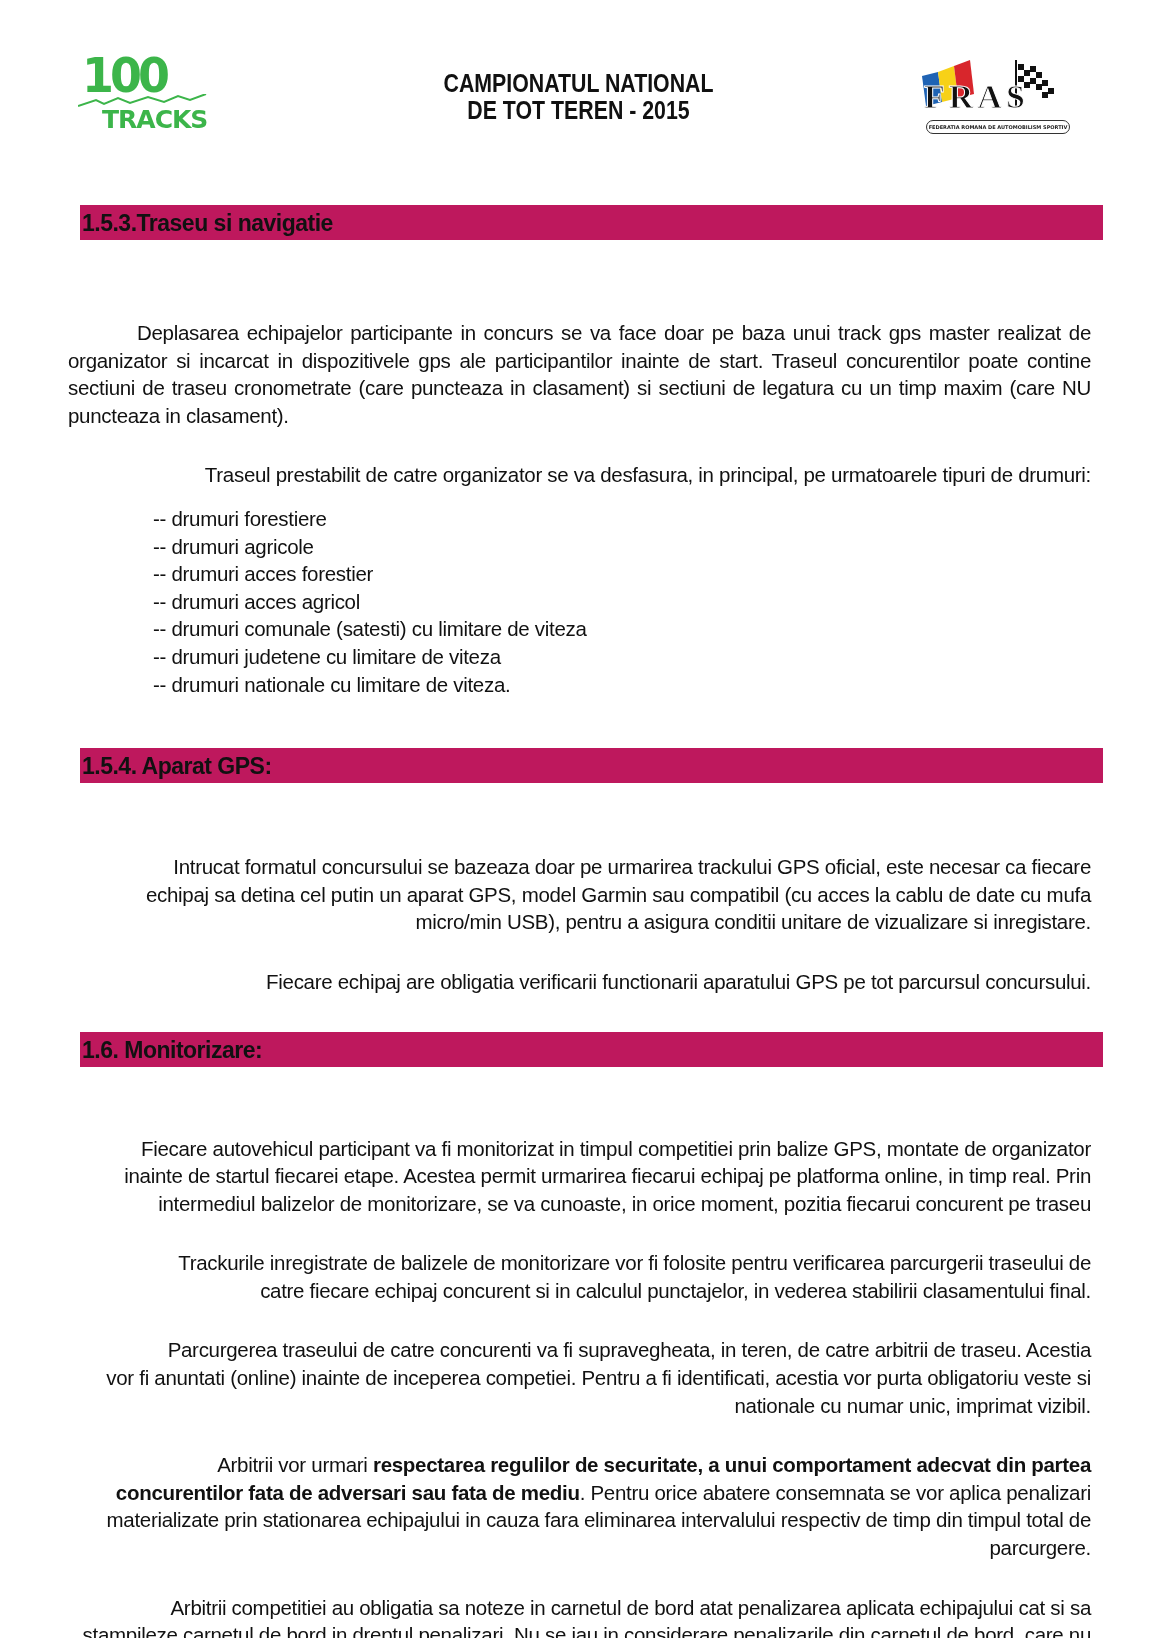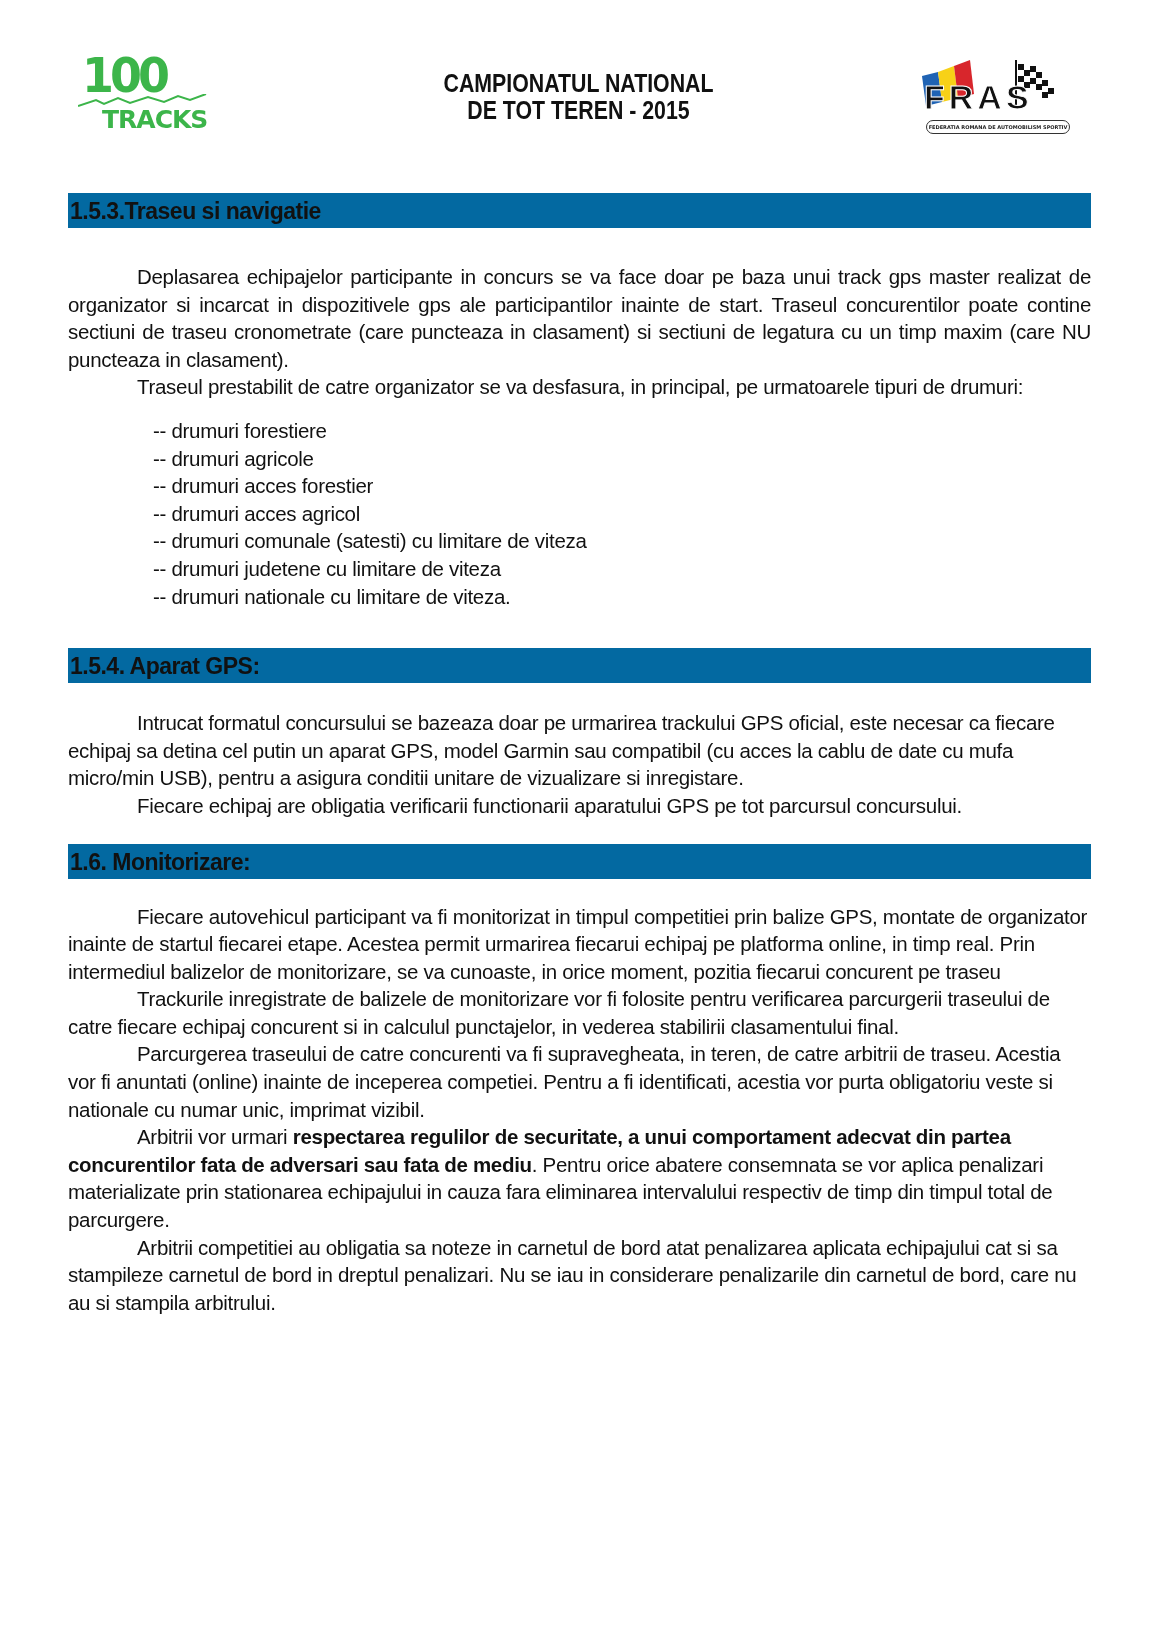--- a/index.html
+++ b/index.html
@@ -21,42 +21,43 @@
   }
   .doc-title {
     position: absolute; left: 0; width: 1157px; top: 30px; text-align: center;
     font-family: "Liberation Sans Narrow", "Liberation Sans", sans-serif; font-weight: bold;
     font-size: 26px; line-height: 27px; color: #111;
     transform: scaleX(0.82); transform-origin: center;
   }
   .logo-right { position: absolute; left: 918px; top: 18px; width: 165px; height: 80px; }
   .logo-right svg { position: absolute; left: 0; top: 0; }
   .fras-text {
-    position: absolute; left: 6px; top: 22px; font-family: Liberation Sans, sans-serif;
+    position: absolute; left: 6px; top: 22px; font-family: Liberation Serif, serif;
     font-weight: bold; font-size: 34px; letter-spacing: 4px; color: #111; line-height: 34px;
     -webkit-text-stroke: 1px #fff;
   }
   .fras-sub {
     position: absolute; left: 8px; top: 62px; width: 142px; height: 12px;
     border: 1px solid #333; border-radius: 8px; font-size: 5px; font-weight: bold;
     text-align: center; line-height: 12px; color: #222; font-family: "DejaVu Sans", sans-serif;
   }
 
   .content { position: absolute; left: 68px; top: 193px; width: 1023px; }
   .section-bar {
-    background: #0369a1; height: 35px; width: 1023px; margin: 0;
+    background: #be185d; height: 35px; width: 1023px; margin: 12px;
     font-family: "Liberation Sans", sans-serif; font-weight: bold; font-size: 23px;
     line-height: 37px; color: #111; padding-left: 2px; box-sizing: border-box;
     letter-spacing: -0.5px;
   }
   p {
     margin: 0; font-size: 20.5px; line-height: 27.6px; letter-spacing: -0.3px;
     font-family: "Liberation Sans", sans-serif;
+    text-align: right;
   }
-  p.indent { text-indent: 69px; }
+  p.indent { text-indent: 69px; margin-top: 32px; }
   p.justify { text-align: justify; }
   .list { margin: 16px; padding: 0; list-style: none; }
   .list li { font-size: 20.5px; line-height: 27.6px; padding-left: 69px; letter-spacing: -0.3px; }
   b { font-weight: bold; }
 </style>
 </head>
 <body>
 
 <div class="header">
   <div class="logo-left">

